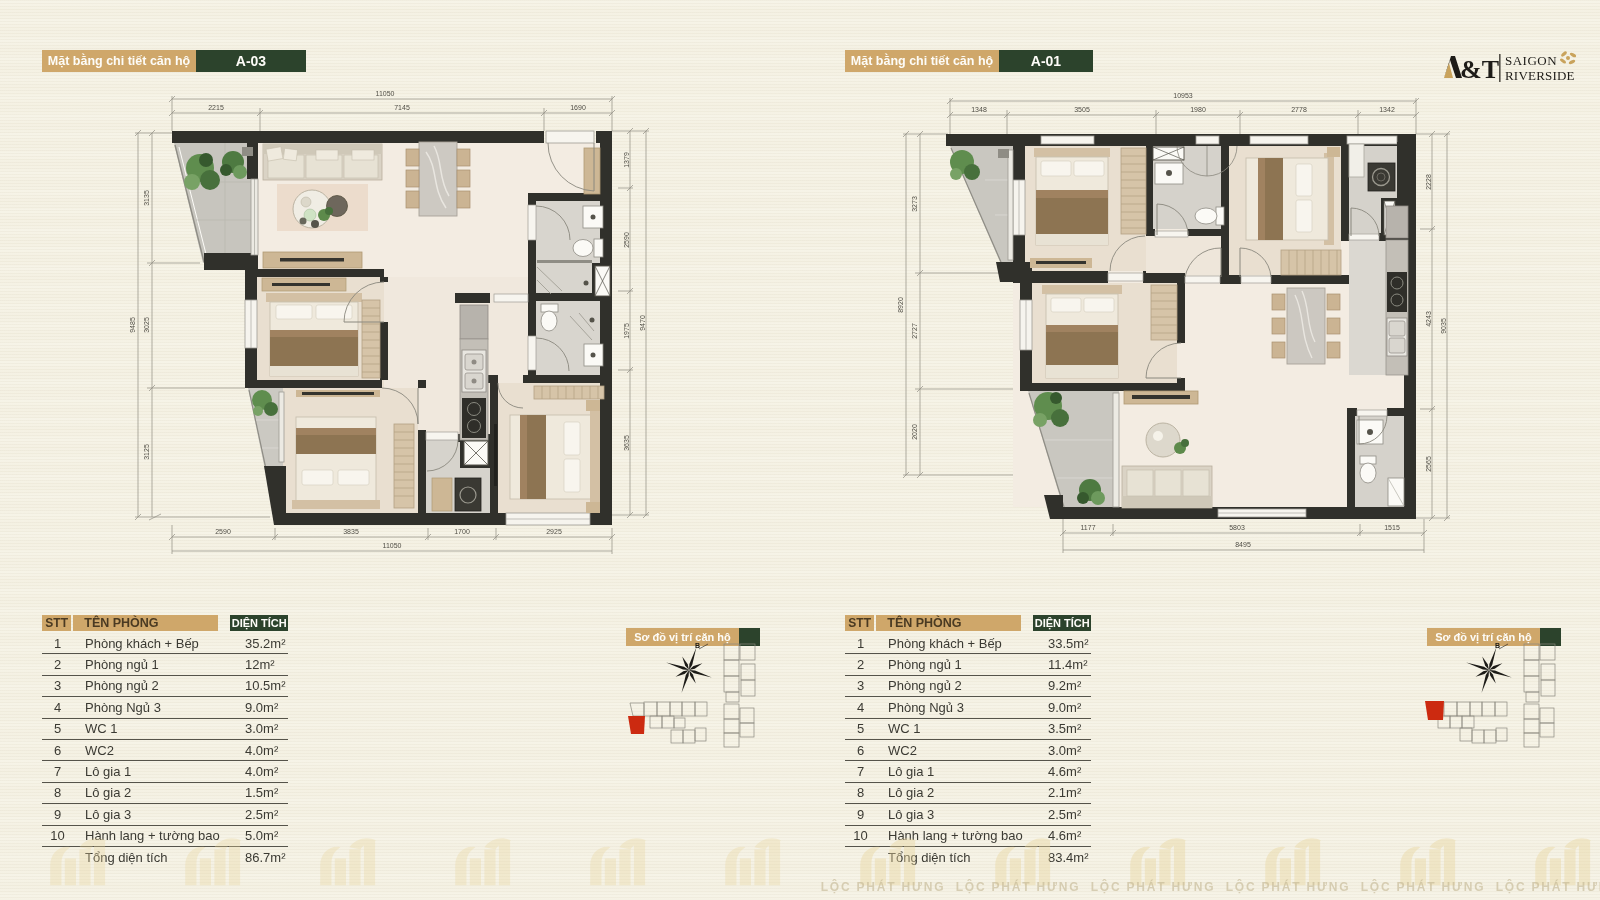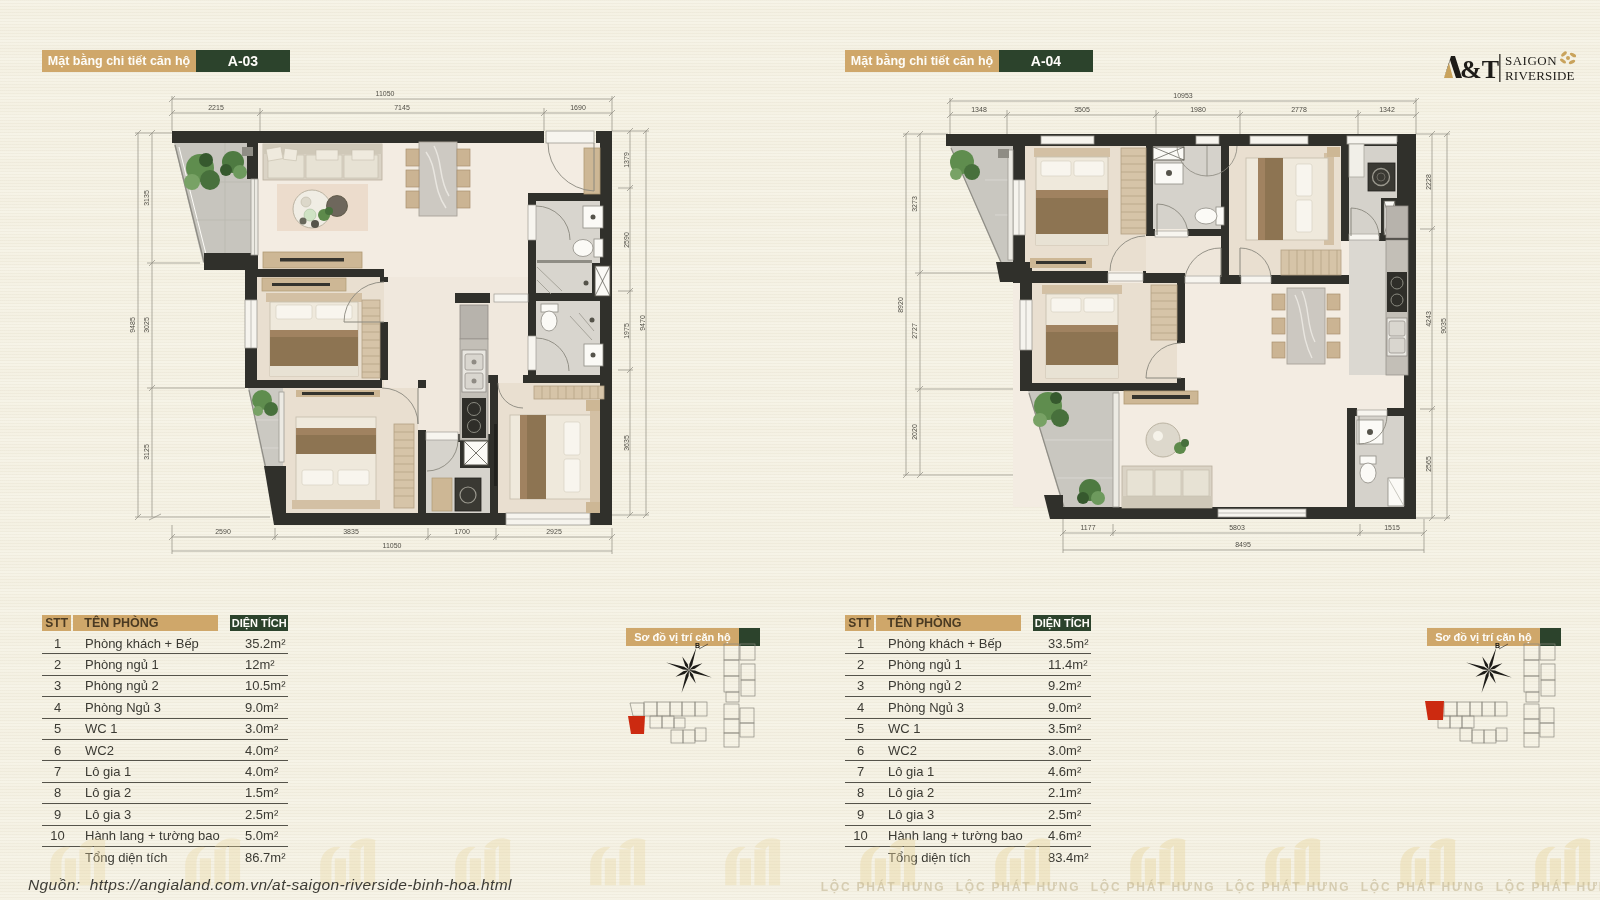--- a/index.html
+++ b/index.html
@@ -14,26 +14,26 @@
   .hdrtan{background:#cfa76a;color:#fdfcf8;font-size:12.5px;font-weight:bold;padding:0 0;height:22px;line-height:22px;white-space:nowrap;text-align:center;}
   .hdrgreen{background:#2c432c;color:#fdfcf8;font-size:14px;font-weight:bold;height:22px;line-height:22px;text-align:center;}
   .dimtxt{font:7px "Liberation Sans",sans-serif;fill:#504e46;}
 </style>
 </head>
 <body>
 <div id="page">
 
 <div class="hdrbar" style="left:42px;top:42px;">
   <div class="hdrtan" style="width:154px;">Mặt bằng chi tiết căn hộ</div>
-  <div class="hdrgreen" style="width:94px;">A-03</div>
+  <div class="hdrgreen" style="width:110px;">A-03</div>
 </div>
 
 <div class="hdrbar" style="left:845px;top:42px;">
   <div class="hdrtan" style="width:154px;">Mặt bằng chi tiết căn hộ</div>
-  <div class="hdrgreen" style="width:94px;">A-04</div>
+  <div class="hdrgreen" style="width:94px;">A-01</div>
 </div>
 
 <svg style="position:absolute;left:1436px;top:48px;" width="150" height="40" viewBox="0 0 150 40">
 
   <path d="M 8 30 L 15 8 L 19 8 L 26 30 L 20 30 L 14 12 L 13 16 Z" fill="#1e1c18"></path>
   <path d="M 8 30 L 13 15 L 17 30 Z" fill="#c9a35c"></path>
 
   <text x="24" y="30" font-family="Liberation Serif,serif" font-size="26" font-weight="bold" fill="#1e1c18">&amp;T</text>
 
   <rect x="63" y="6" width="1.6" height="28" fill="#55524a"></rect>
@@ -964,15 +964,14 @@
   <g font-family="Liberation Sans,sans-serif" font-size="12" font-weight="bold" letter-spacing="1.8" fill="#c3b692" opacity="0.6" text-anchor="middle">
     <text x="883" y="63">LỘC PHÁT HƯNG</text>
     <text x="1018" y="63">LỘC PHÁT HƯNG</text>
     <text x="1153" y="63">LỘC PHÁT HƯNG</text>
     <text x="1288" y="63">LỘC PHÁT HƯNG</text>
     <text x="1423" y="63">LỘC PHÁT HƯNG</text>
     <text x="1558" y="63">LỘC PHÁT HƯNG</text>
   </g>
 </svg>
 
-<div style="position:absolute;left:28px;top:876px;font-size:15.5px;font-style:italic;color:#3d3c36;letter-spacing:0.4px;">Nguồn:&nbsp; https://angialand.com.vn/at-saigon-riverside-binh-hoa.html</div>
 
 </div>
 
 </body></html>

